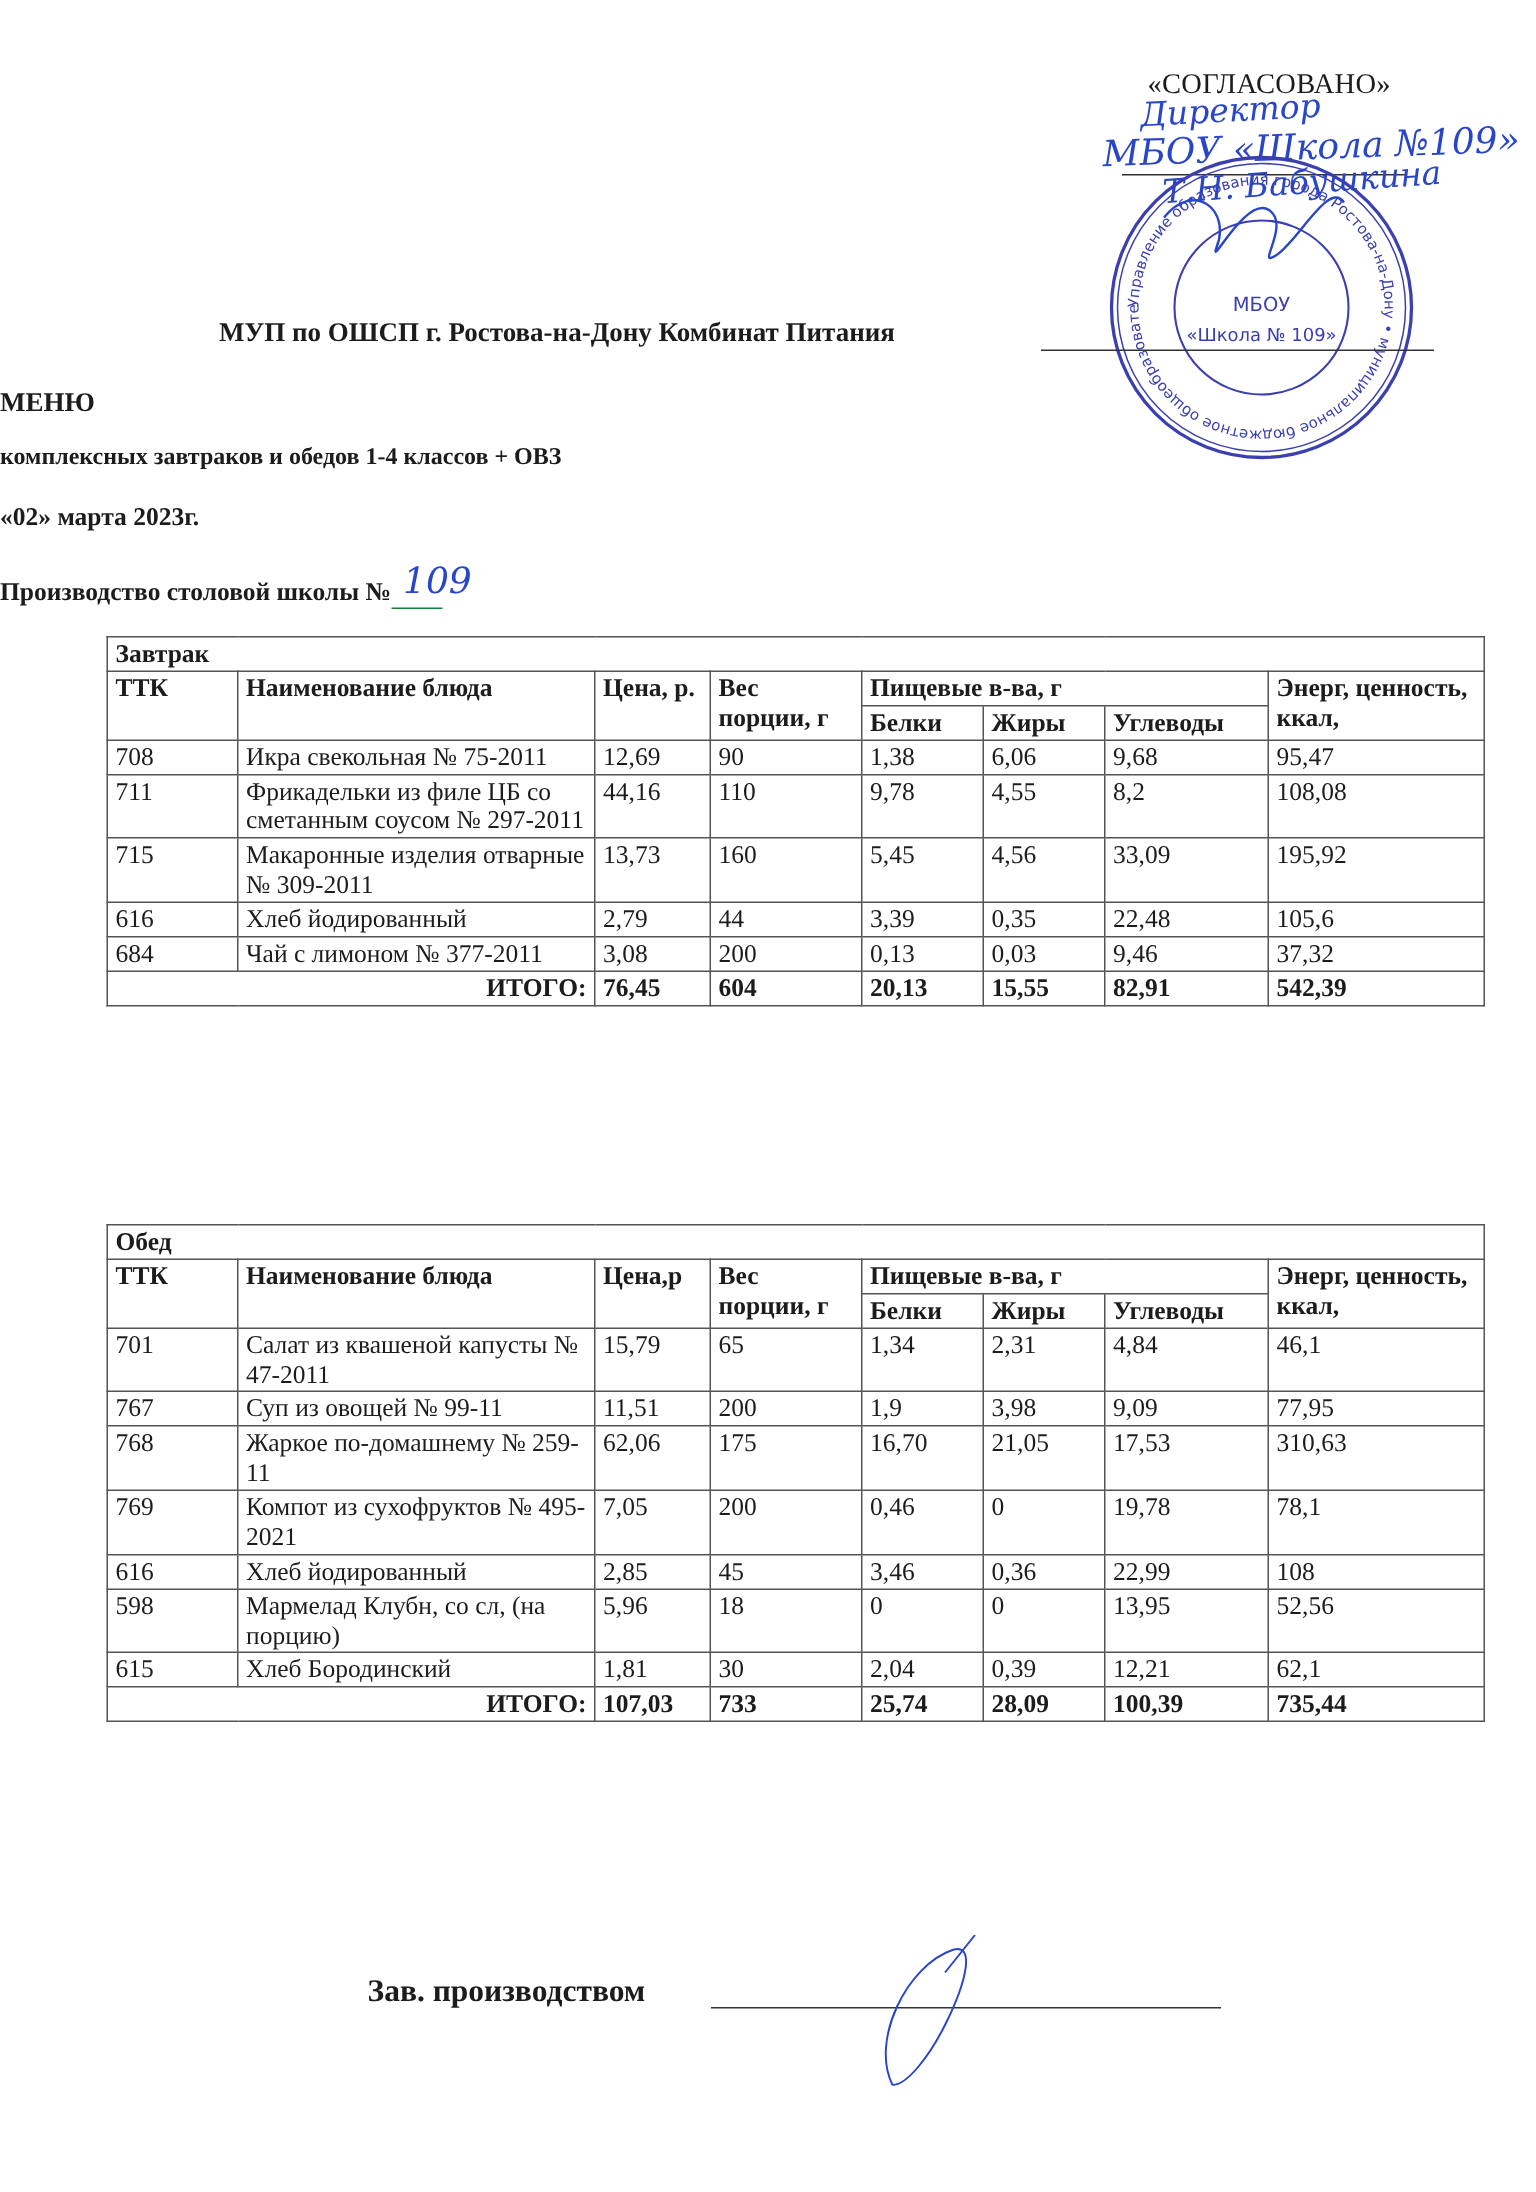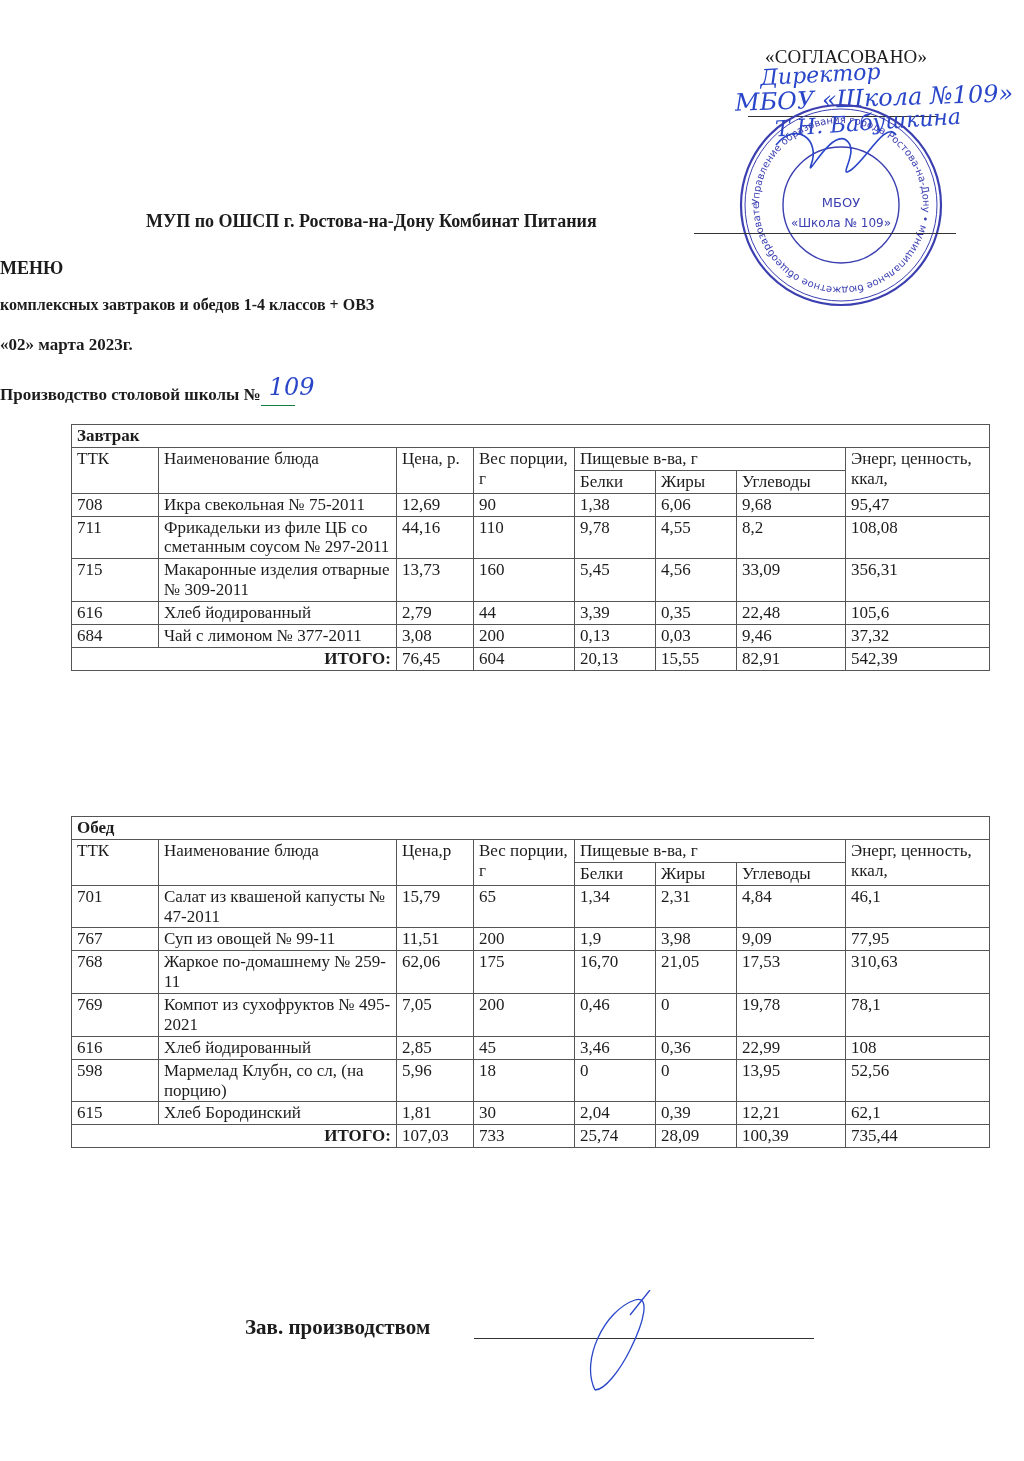--- a/index.html
+++ b/index.html
@@ -27,25 +27,25 @@
   .school-num { position: relative; display: inline-block; min-width: 34px; border-bottom: 1px solid #15803d; }
   .school-num span { font-family: "DejaVu Serif", serif; font-style: italic; font-weight: normal; color: #2946c9; font-size: 24px; position: absolute; left: 8px; top: -12px; }
 
   table.menu {
     position: absolute; left: 71px; width: 918px; border-collapse: collapse; table-layout: fixed;
     font-size: 17px;
   }
   table.menu td, table.menu th {
     border: 1px solid #555; padding: 1px 5px; vertical-align: top; line-height: 1.17;
   }
-  table.menu th { font-weight: normal; text-align: left; }
+  table.menu th { font-weight: bold; text-align: left; }
   .sec-title { font-weight: bold; }
   .name { text-align: left; }
   .total-label { text-align: right; font-weight: bold; }
-  .total { font-weight: normal; }
+  .total { font-weight: bold; }
   .t-zavtrak { top: 424px; }
   .t-obed { top: 816px; }
 
   .footer { left: 245px; top: 1315px; font-size: 21px; font-weight: bold; }
   .footer-line { left: 474px; top: 1338px; width: 340px; border-top: 1px solid #333; }
   .sig2 { left: 575px; top: 1290px; width: 90px; height: 105px; }
 </style>
 </head>
 <body>
 
@@ -130,21 +130,21 @@
         <td>108,08</td>
       </tr>
       <tr>
         <td>715</td>
         <td class="name">Макаронные изделия отварные № 309-2011</td>
         <td>13,73</td>
         <td>160</td>
         <td>5,45</td>
         <td>4,56</td>
         <td>33,09</td>
-        <td>356,31</td>
+        <td>195,92</td>
       </tr>
       <tr>
         <td>616</td>
         <td class="name">Хлеб йодированный</td>
         <td>2,79</td>
         <td>44</td>
         <td>3,39</td>
         <td>0,35</td>
         <td>22,48</td>
         <td>105,6</td>

